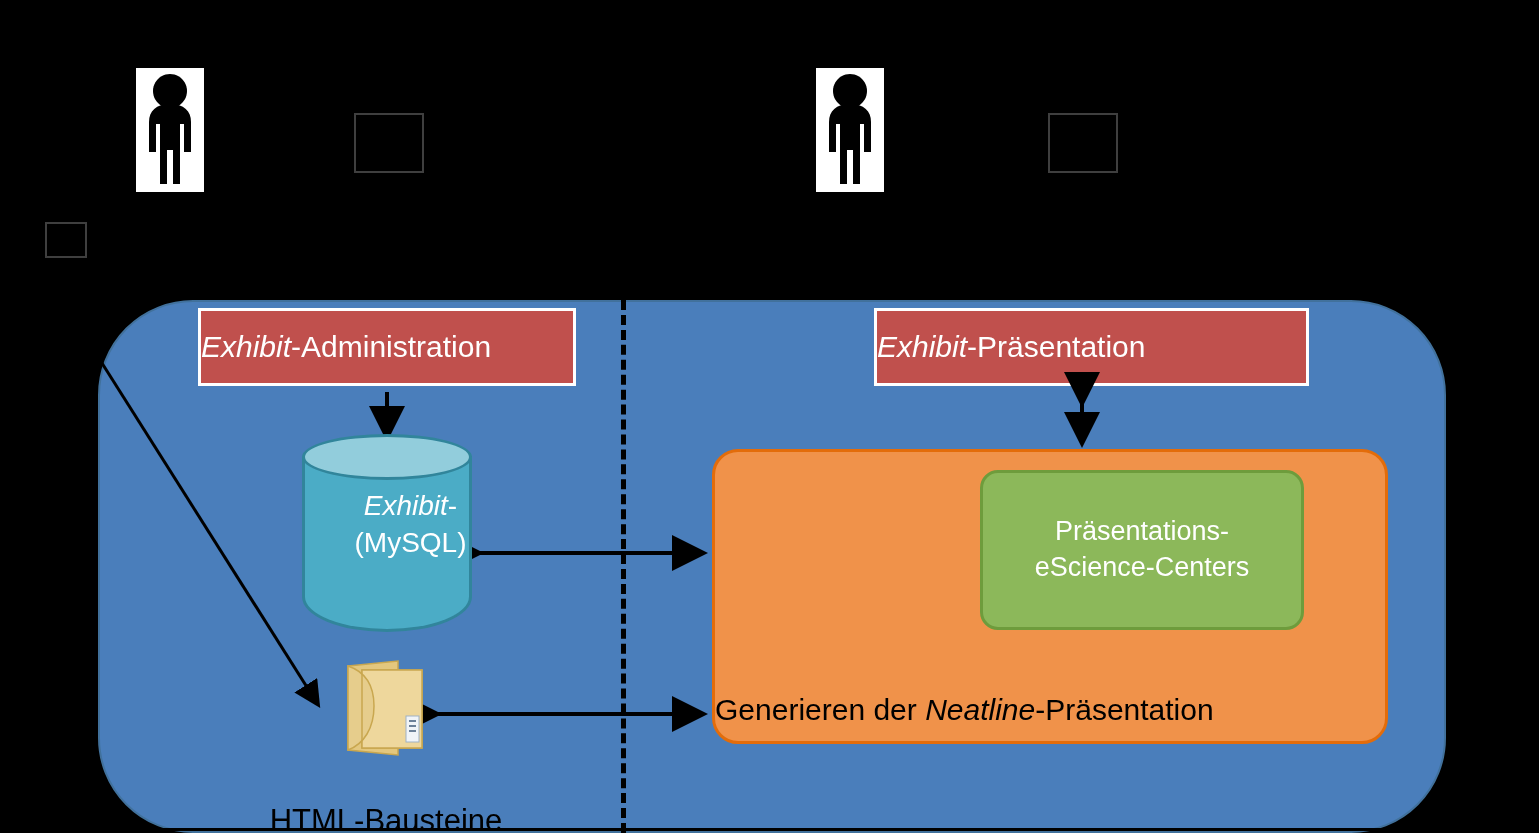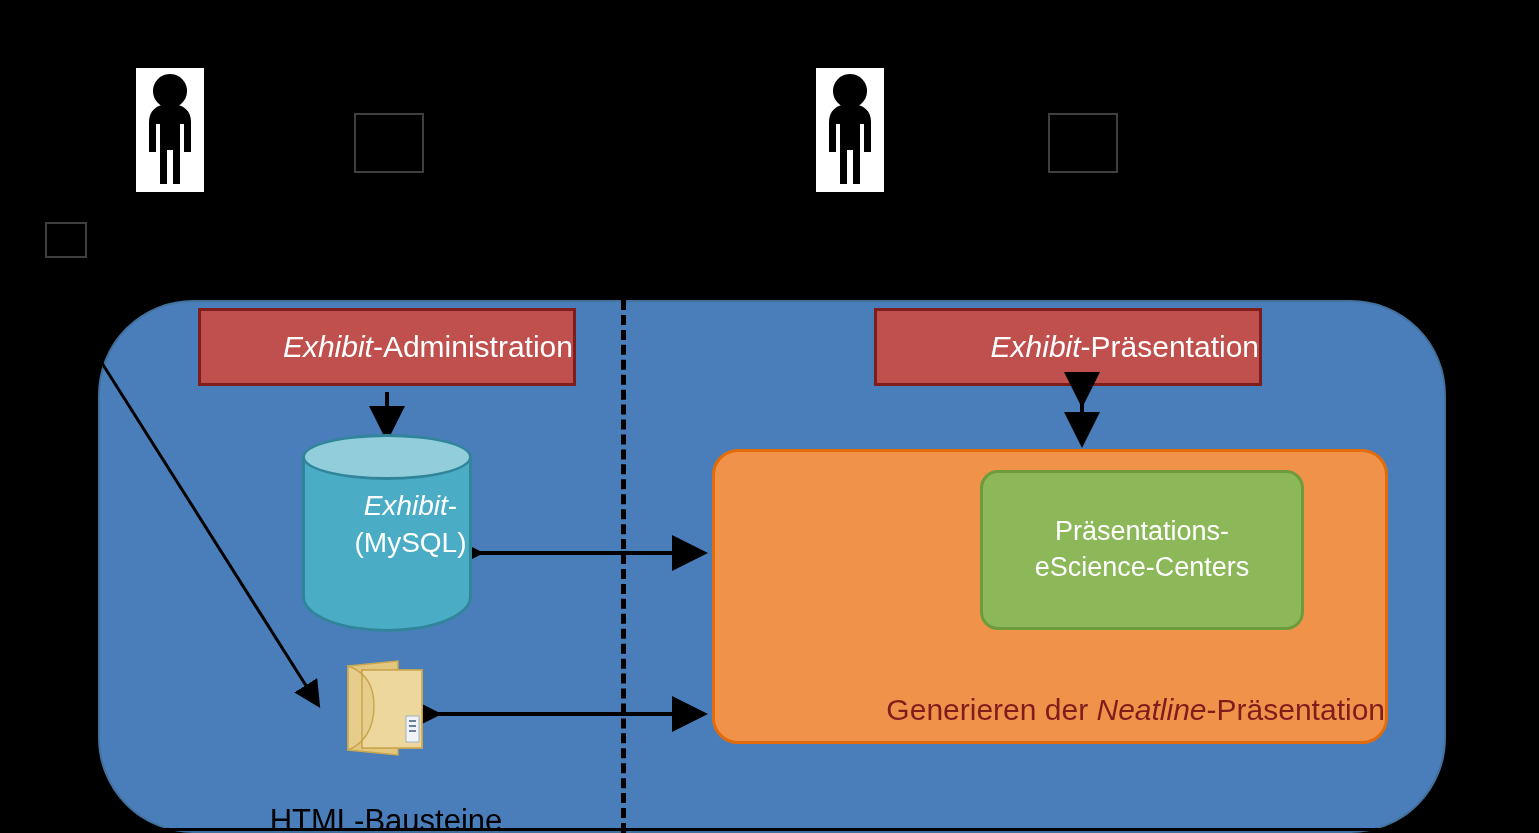--- a/index.html
+++ b/index.html
@@ -47,26 +47,26 @@
 
   .hline {
     position: absolute;
     background: #000000;
   }
 
   
   .red-box {
     position: absolute;
     background: #c0504d;
-    border: 3px solid #7f1d1d;
+    border: 3px solid #ffffff;
     box-sizing: border-box;
     color: #ffffff;
     display: flex;
     align-items: center;
-    justify-content: flex-end;
+    justify-content: flex-start;
     text-align: center;
     font-size: 30px;
     line-height: 1.15;
     white-space: nowrap;
   }
 
   
   .cylinder {
     position: absolute;
   }
@@ -106,22 +106,22 @@
     position: absolute;
     background: #f0924a;
     border: 3px solid #e36c0a;
     border-radius: 26px;
     box-sizing: border-box;
   }
   .orange-caption {
     position: absolute;
     left: 0; right: 0;
     bottom: 14px;
-    text-align: right;
-    color: #7f1d1d;
+    text-align: left;
+    color: #000000;
     font-size: 30px;
   }
 
   .green-box {
     position: absolute;
     background: #8cb85a;
     border: 3px solid #6e9c3c;
     border-radius: 18px;
     box-sizing: border-box;
     color: #ffffff;
@@ -185,21 +185,21 @@
   <div class="divider" style="left:621px; top:300px; height:533px;"></div>
 
   <div class="hline" style="left:0px; top:828px; width:1539px; height:3px;"></div>
 
   <div class="red-box" style="left:198px; top:308px; width:378px; height:78px;">
     <span>
       <em class="it">Exhibit</em><span>-Administration</span>
     </span>
   </div>
 
-  <div class="red-box" style="left:874px; top:308px; width:388px; height:78px;">
+  <div class="red-box" style="left:874px; top:308px; width:435px; height:78px;">
     <span>
       <em class="it">Exhibit</em><span>-Präsentation</span>
     </span>
   </div>
 
   <svg class="arrow-svg" style="left:372px; top:392px;" width="30" height="52">
     <defs>
       <marker id="ah" markerWidth="9" markerHeight="9" refX="7" refY="4.5" orient="auto">
         <path d="M0,0 L9,4.5 L0,9 z" fill="#000000"></path>
       </marker>

